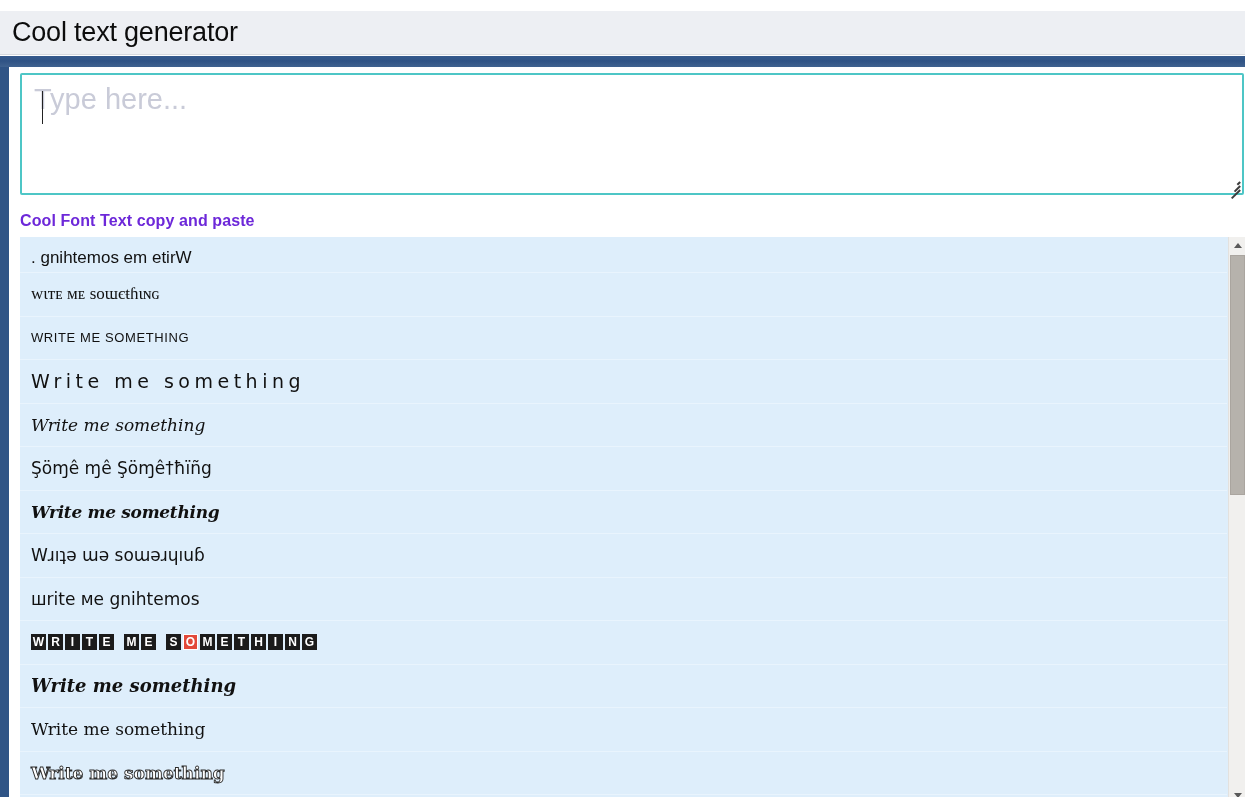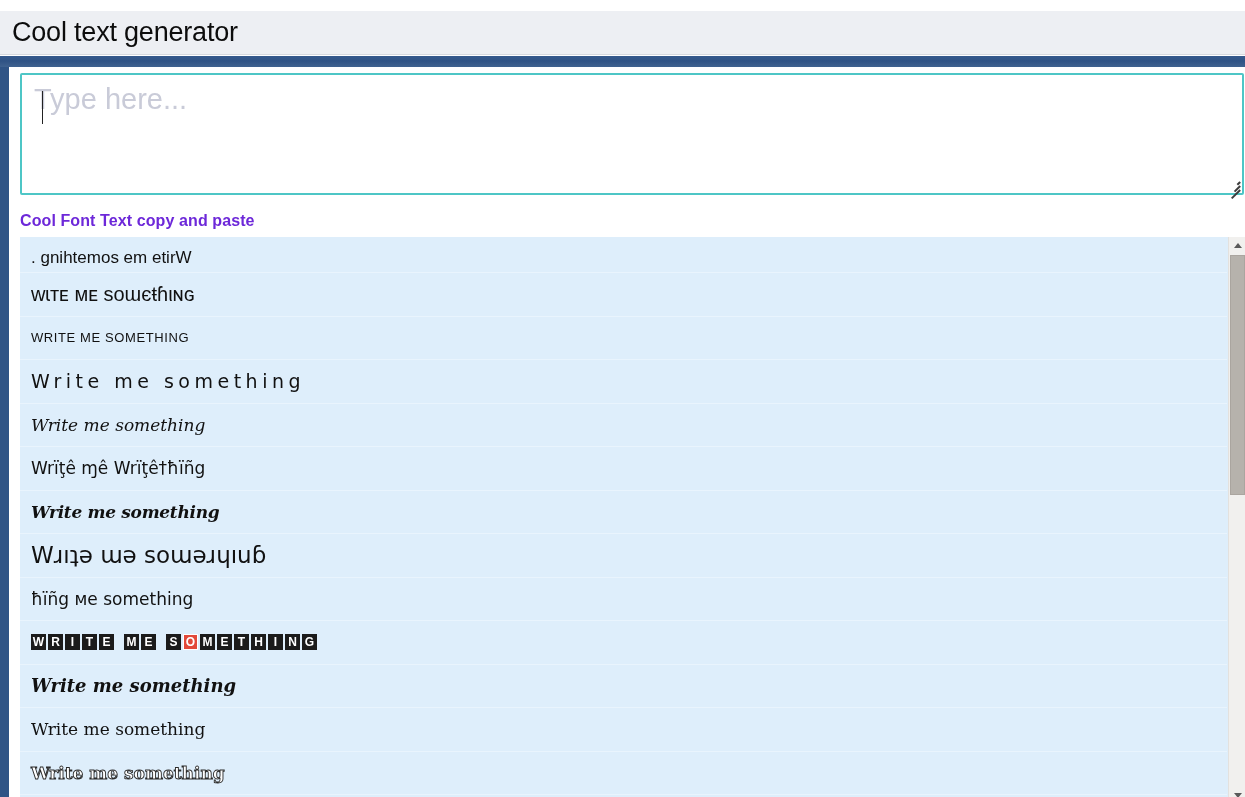--- a/index.html
+++ b/index.html
@@ -123,27 +123,27 @@
     padding-left: 11px;
     border-bottom: 1px solid #e9f4fd;
     color: #111;
     white-space: nowrap;
     overflow: hidden;
   }
   .row:first-child { height: 36px; align-items: flex-end; padding-bottom: 4px; }
 
   
   .s-plain   { font-size: 17px; font-family: "Liberation Sans", sans-serif; }
-  .s-flip    { font-size: 20px; font-family: Liberation Sans, sans-serif; }
+  .s-flip    { font-size: 17px; font-family: Liberation Serif, serif; }
   .s-smallcap{ font-size: 13px; font-family: "Liberation Sans", sans-serif; letter-spacing: .6px; }
   .s-wide    { font-size: 19px; font-family: "DejaVu Sans", sans-serif; letter-spacing: 4.5px; }
   .s-script  { font-size: 17px; font-family: "DejaVu Serif", serif; font-style: italic; }
   .s-accent  { font-size: 17px; font-family: "DejaVu Sans", sans-serif; }
   .s-frakbold{ font-size: 17px; font-family: "DejaVu Serif", serif; font-weight: bold; font-style: italic; letter-spacing: -.3px; }
-  .s-upside  { font-size: 23px; font-family: "DejaVu Sans", sans-serif; }
+  .s-upside  { font-size: 17px; font-family: "DejaVu Sans", sans-serif; }
   .s-curly   { font-size: 17px; font-family: "DejaVu Sans", sans-serif; }
   .s-boldit  { font-size: 18px; font-family: "DejaVu Serif", serif; font-weight: bold; font-style: italic; }
   .s-frak    { font-size: 17px; font-family: "DejaVu Serif", serif; }
   .s-frakout { font-size: 17px; font-family: "DejaVu Serif", serif; }
 
   
   .sq { display: inline-flex; gap: 2px; align-items: center; }
   .sq b {
     display: inline-flex; align-items: center; justify-content: center;
     background: #1b1b1b; color: #fff;
@@ -224,30 +224,30 @@
           <div class="row">
             <span class="s-smallcap" style="font-variant: small-caps;">WRITE ME SOMETHING</span>
           </div>
           <div class="row">
             <span class="s-wide">Write me something</span>
           </div>
           <div class="row">
             <span class="s-script">Write me something</span>
           </div>
           <div class="row">
-            <span class="s-accent">Wrïţê ɱê Wrïţê†ħïñg</span>
+            <span class="s-accent">Şöɱê ɱê Şöɱê†ħïñg</span>
           </div>
           <div class="row">
             <span class="s-frakbold">Write me something</span>
           </div>
           <div class="row">
             <span class="s-upside">Wɹıʇǝ ɯǝ soɯǝɹɥıuɓ</span>
           </div>
           <div class="row">
-            <span class="s-curly">ħïñg ме something</span>
+            <span class="s-curly">шrite ме gnihtemos</span>
           </div>
           <div class="row">
             <span class="sq">
               <b>W</b>
               <b>R</b>
               <b>I</b>
               <b>T</b>
               <b>E</b>
               <b class="gap"></b>
               <b>M</b>

